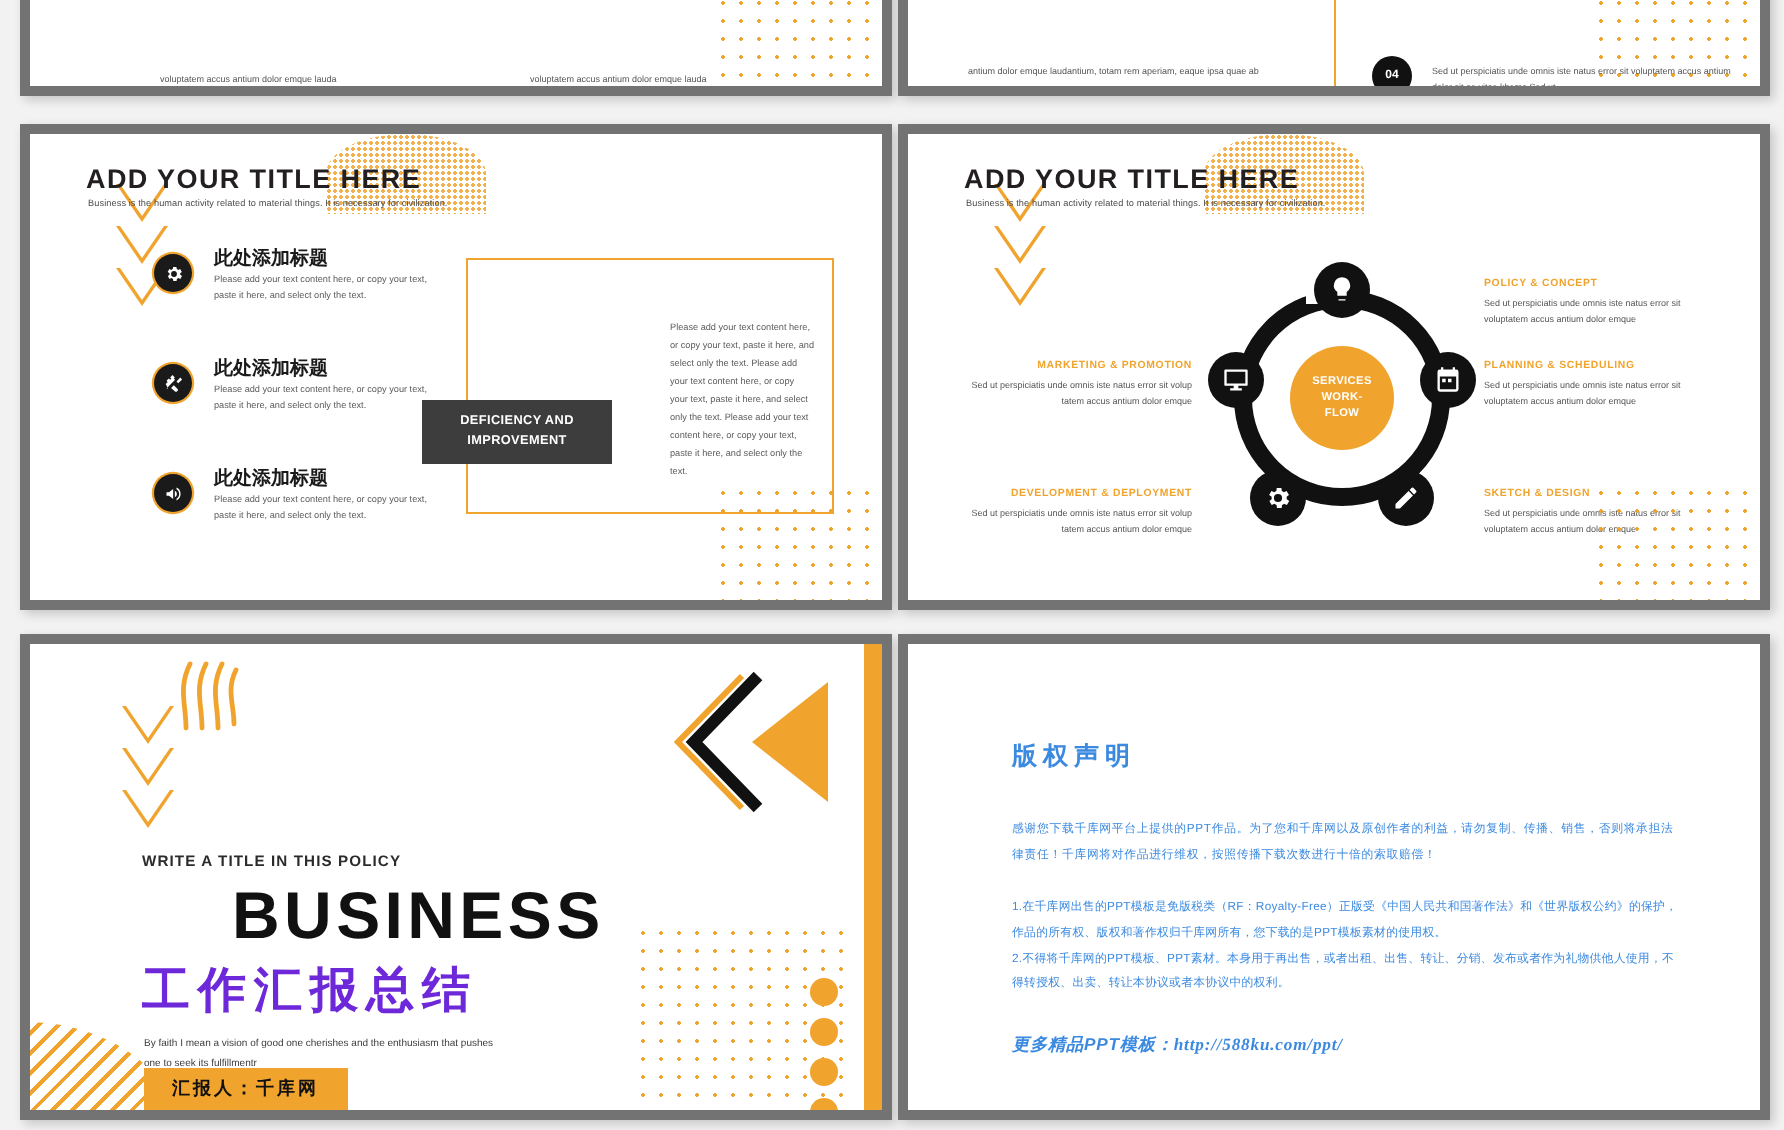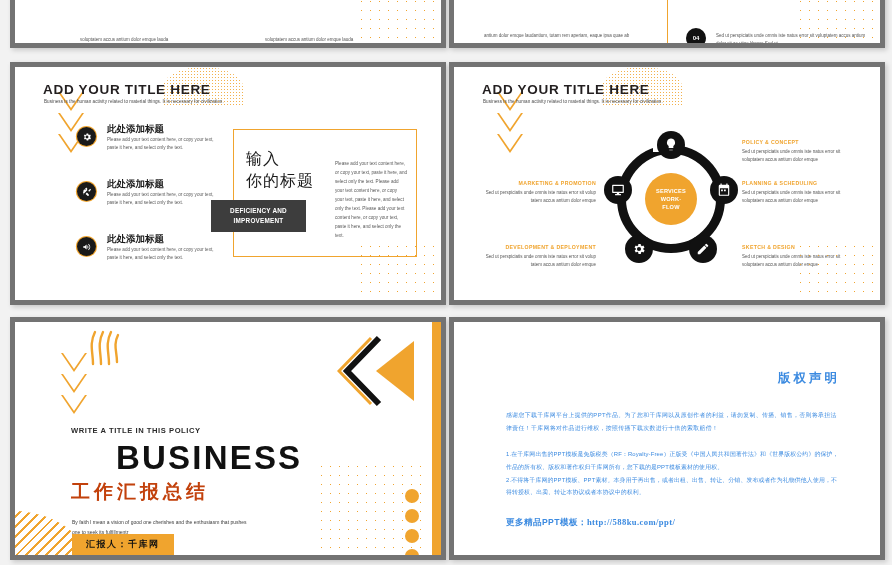--- a/index.html
+++ b/index.html
@@ -143,40 +143,40 @@
   
   .cover-bar {
     position: absolute; right: 0; top: 0; width: 9px; height: 100%;
     background: #f0a42e;
   }
   .squiggle { position: absolute; }
   .chev-outline { position: absolute; }
   .chev-solid { position: absolute; }
   .kicker { position: absolute; font-size: 7.6px; font-weight: bold; letter-spacing: .55px; color: #2b2b2b; white-space: nowrap;}
   .bigen { position: absolute; font-size: 33px; font-weight: bold; letter-spacing: 2.2px; color: #111; white-space: nowrap;}
-  .bigcn { position: absolute; font-size: 19px; font-weight: bold; letter-spacing: 4px; color: #c2410c; white-space: nowrap;}
+  .bigcn { position: absolute; font-size: 24px; font-weight: bold; letter-spacing: 4px; color: #6d28d9; white-space: nowrap;}
   .subline { position: absolute; width: 175px; font-size: 5px; line-height: 1.95; color: #3c3c3c; }
   .ribbon {
     position: absolute; background: #f0a42e; color: #111;
     font-size: 9px; font-weight: bold; letter-spacing: 1.5px;
     padding: 4px 14px 5px 14px; white-space: nowrap;
   }
   .hatch {
     position: absolute;
     background-image: repeating-linear-gradient(-45deg, #f0a42e 0 2px, transparent 2px 7px);
     border-radius: 0 100% 0 0;
   }
   .bigdot { position: absolute; border-radius: 50%; background: #f0a42e; }
 
   
   .cw { position: absolute; left: 52px; right: 40px; color: #3b8ae0; }
-  .cw h2 { text-align: right; font-size: 12.5px; letter-spacing: 3px; font-weight: bold; color:#3b8ae0;}
+  .cw h2 { text-align: left; font-size: 12.5px; letter-spacing: 3px; font-weight: bold; color:#3b8ae0;}
   .cw p { font-size: 5.9px; line-height: 2.15; letter-spacing: .35px; }
   .cw p.num { letter-spacing: .15px; }
-  .cw .more { font-size: 8.6px; font-weight: bold; letter-spacing: .4px; }
+  .cw .more { font-size: 8.6px; font-weight: bold; letter-spacing: .4px; font-style: italic; }
   .cw .more span.url { font-family: "Liberation Serif", serif; }
 
   
   .mini { position: absolute; font-size: 4.5px; line-height: 1.8; color: #555; }
   .divline { position: absolute; background: #f0a42e; width: 1px; }
   .minidot {
     position: absolute; width: 20px; height: 20px; border-radius: 50%;
     background: #111; color:#fff; font-size: 6px; font-weight: bold;
     display:flex; align-items:center; justify-content:center;
   }
@@ -242,24 +242,20 @@
       <div class="bullet">
         <svg viewBox="0 0 24 24">
             <path d="M3 10v4h3l5 4V6L6 10H3zm12.5 2a4.5 4.5 0 00-2.5-4v8a4.5 4.5 0 002.5-4zm-.5-7.7v2.1a6.5 6.5 0 010 11.2v2.1a8.5 8.5 0 000-15.4z"></path>
           </svg>
       </div>
       <div class="ft">此处添加标题</div>
       <div class="fb">Please add your text content here, or copy your text, paste it here, and select only the text.</div>
     </div>
 
     <div class="panel" style="left:218px;top:62px;width:184px;height:128px;">
-      <div class="cn">
-        <span>输入</span><br>
-        <span>你的标题</span>
-      </div>
       <div class="body">Please add your text content here, or copy your text, paste it here, and select only the text. Please add your text content here, or copy your text, paste it here, and select only the text. Please add your text content here, or copy your text, paste it here, and select only the text.</div>
     </div>
     <div class="badge" style="left:196px;top:133px;width:95px;">
       <span>DEFICIENCY AND</span><br>
       <span>IMPROVEMENT</span>
     </div>
 
     <div class="dotgrid" style="right:4px;top:175px;width:80px;height:62px;"></div>
   </div>
 

